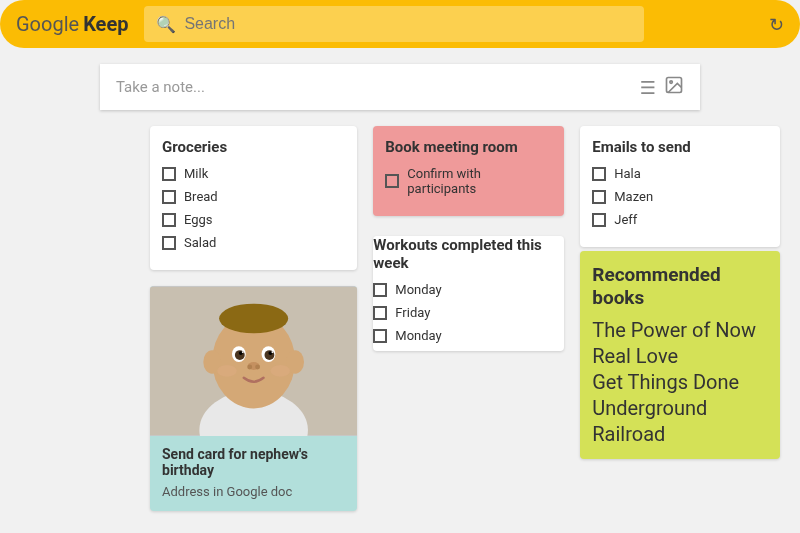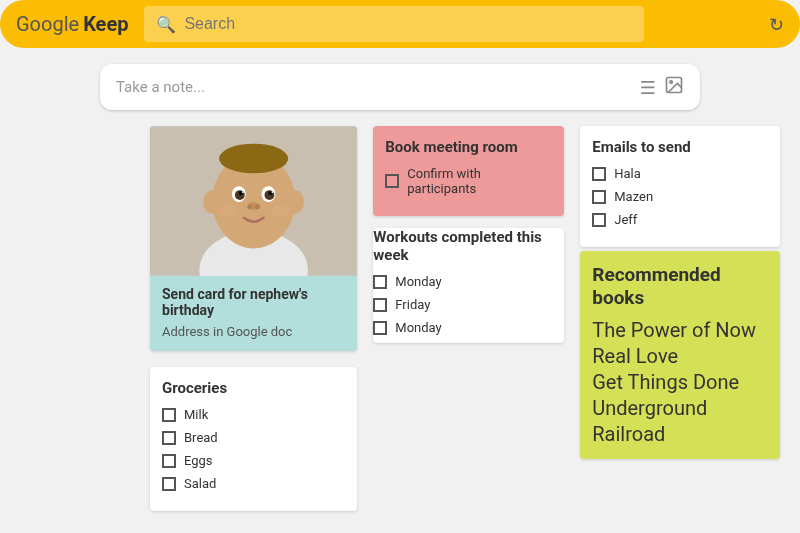--- a/index.html
+++ b/index.html
@@ -53,21 +53,21 @@
       color: #555;
       font-size: 18px;
       cursor: pointer;
     }
 
     
     #note-input-bar {
       display: flex;
       align-items: center;
       background: white;
-      border-radius: 12px;
+      border-radius: 0;
       box-shadow: 0 1px 3px rgba(0,0,0,0.2);
       margin: 16px auto;
       padding: 0 16px;
       height: 46px;
       max-width: 600px;
       width: calc(100% - 160px);
     }
     #note-placeholder {
       flex: 1;
       color: #999;
@@ -202,21 +202,21 @@
     }
     #groceries-card .card-title {
       font-size: 15px;
       font-weight: 700;
       color: #333;
       margin-bottom: 10px;
     }
 
     
     #col1 { display: flex; flex-direction: column; gap: 16px; }
-    #col2 { display: flex; flex-direction: column; gap: 12px; }
+    #col2 { display: flex; flex-direction: column; gap: 20px; }
     #col3 { display: flex; flex-direction: column; gap: 4px; }
 
     .notes-columns {
       display: flex;
       gap: 16px;
       margin-top: 0;
     }
 
     
   </style>
@@ -245,20 +245,44 @@
         <polyline points="21,15 16,10 5,21"></polyline>
     </svg>
   </span>
 </div>
 
 <div id="main-content">
   <div class="notes-columns">
 
     <div id="col1">
 
+      <div class="note-card" id="groceries-card">
+        <div class="card-body">
+          <div class="card-title">Groceries</div>
+          <div id="groceries-list">
+              <div class="checklist-item">
+                <div class="check-box"></div>
+                <span>Milk</span>
+              </div>
+              <div class="checklist-item">
+                <div class="check-box"></div>
+                <span>Bread</span>
+              </div>
+              <div class="checklist-item">
+                <div class="check-box"></div>
+                <span>Eggs</span>
+              </div>
+              <div class="checklist-item">
+                <div class="check-box"></div>
+                <span>Salad</span>
+              </div>
+            </div>
+        </div>
+      </div>
+
       <div class="note-card" id="baby-card">
         <div class="baby-photo">
           <svg width="100%" height="150" viewBox="0 0 210 150" xmlns="http://www.w3.org/2000/svg">
 
             <rect width="210" height="150" fill="#c8bfb0"></rect>
 
             <ellipse cx="105" cy="145" rx="55" ry="40" fill="#e8e8e8"></ellipse>
 
             <rect x="90" y="90" width="30" height="25" fill="#d4a876"></rect>
 
@@ -286,44 +310,20 @@
 
             <ellipse cx="78" cy="85" rx="10" ry="6" fill="#e8b09080" opacity="0.5"></ellipse>
             <ellipse cx="132" cy="85" rx="10" ry="6" fill="#e8b09080" opacity="0.5"></ellipse>
           </svg>
         </div>
         <div class="card-body">
           <div class="card-title">Send card for nephew's birthday</div>
           <div class="card-text">Address in Google doc</div>
         </div>
       </div>
-
-      <div class="note-card" id="groceries-card">
-        <div class="card-body">
-          <div class="card-title">Groceries</div>
-          <div id="groceries-list">
-              <div class="checklist-item">
-                <div class="check-box"></div>
-                <span>Milk</span>
-              </div>
-              <div class="checklist-item">
-                <div class="check-box"></div>
-                <span>Bread</span>
-              </div>
-              <div class="checklist-item">
-                <div class="check-box"></div>
-                <span>Eggs</span>
-              </div>
-              <div class="checklist-item">
-                <div class="check-box"></div>
-                <span>Salad</span>
-              </div>
-            </div>
-        </div>
-      </div>
     </div>
 
     <div id="col2">
 
       <div class="note-card" id="book-meeting-card">
         <div class="card-body">
           <div class="card-title">Book meeting room</div>
           <div id="book-meeting-list">
               <div class="checklist-item">
                 <div class="check-box"></div>

